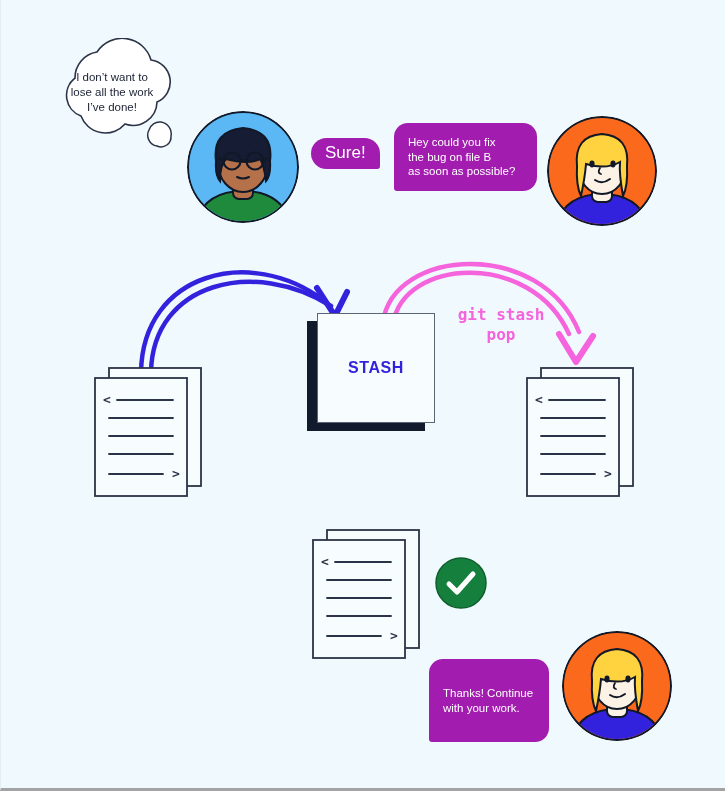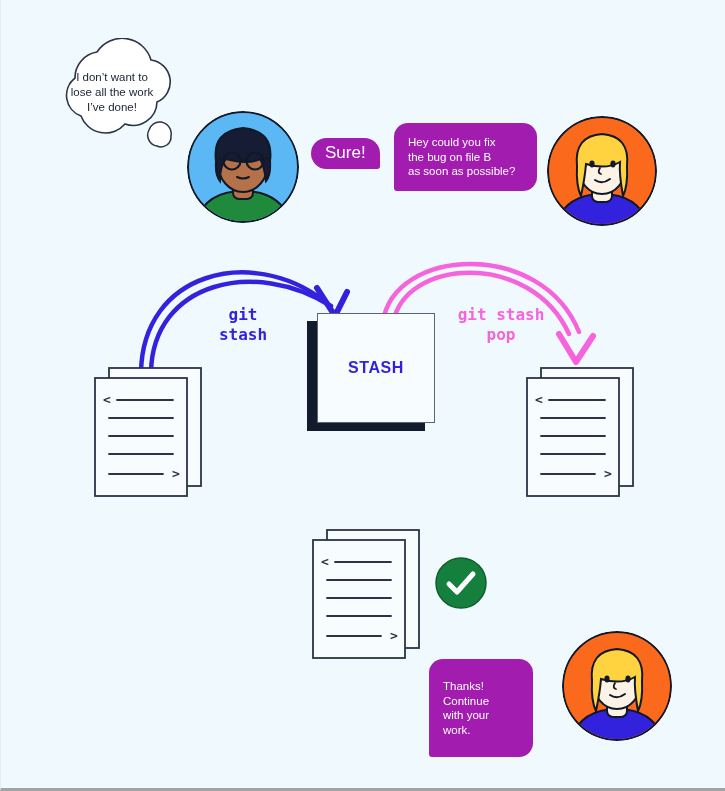--- a/index.html
+++ b/index.html
@@ -51,23 +51,23 @@
     font-size: 17px;
   }
   #bubble-request {
     left: 393px; top: 123px;
     width: 143px;
     border-radius: 14px 14px 14px 3px;
     padding: 12px 14px;
   }
   #bubble-thanks {
     left: 428px; top: 659px;
-    width: 104px;
+    width: 120px;
     border-radius: 14px 14px 14px 3px;
-    padding: 20px 14px;
+    padding: 27px 14px;
   }
 
   
   .avatar { border-radius: 50%; overflow: hidden; }
   .avatar svg { display:block; }
 
   
   .arc-svg { left: 0; top: 0; width: 725px; height: 791px; pointer-events: none; }
 
   
@@ -218,22 +218,20 @@
     </g>
     <path d="M316 288 L 334 316 L 346 292" fill="none" stroke="#3322dd" stroke-width="6" stroke-linecap="round" stroke-linejoin="round"></path>
 
     <g fill="none" stroke="#f563dd" stroke-width="4.5" stroke-linecap="round">
       <path d="M382 322 C 392 248, 540 238, 578 332"></path>
       <path d="M392 324 C 402 258, 530 250, 568 334"></path>
     </g>
     <path d="M558 334 L 575 362 L 592 336" fill="none" stroke="#f563dd" stroke-width="6" stroke-linecap="round" stroke-linejoin="round"></path>
   </svg>
 
-  <div class="abs arc-label" id="label-stash">git
-stash</div>
   <div class="abs arc-label" id="label-pop">git stash
 pop</div>
 
   <div class="abs" id="stash-box-wrap">
     <div id="stash-shadow"></div>
     <div id="stash-face">
       <span id="stash-label">STASH</span>
     </div>
   </div>
 

